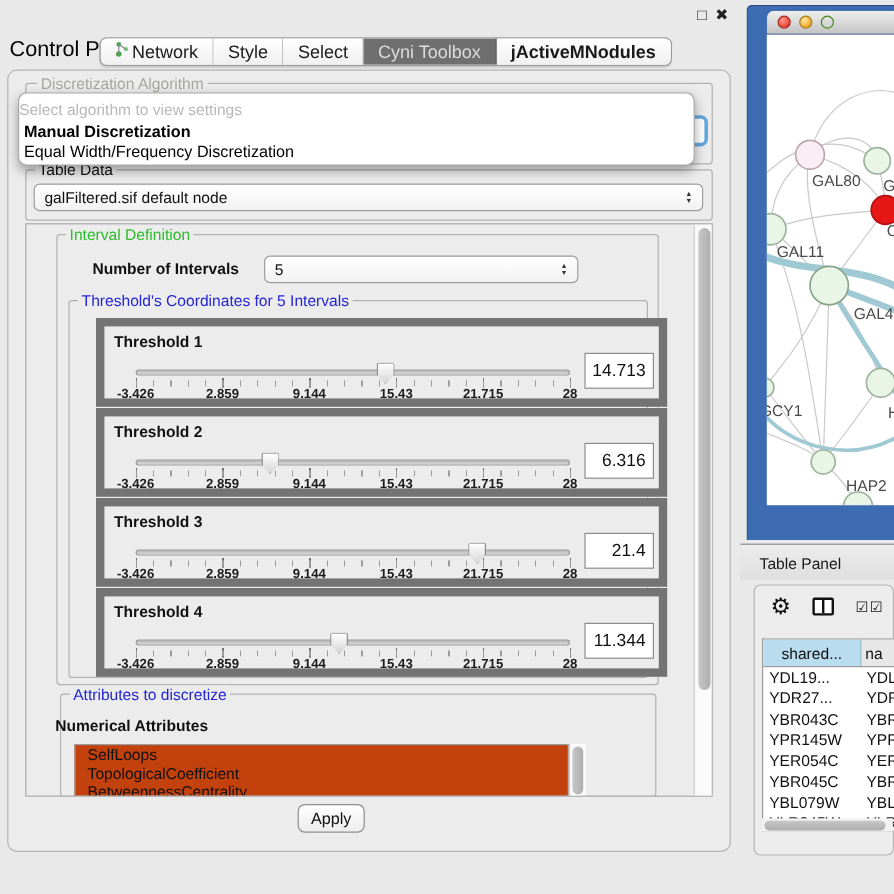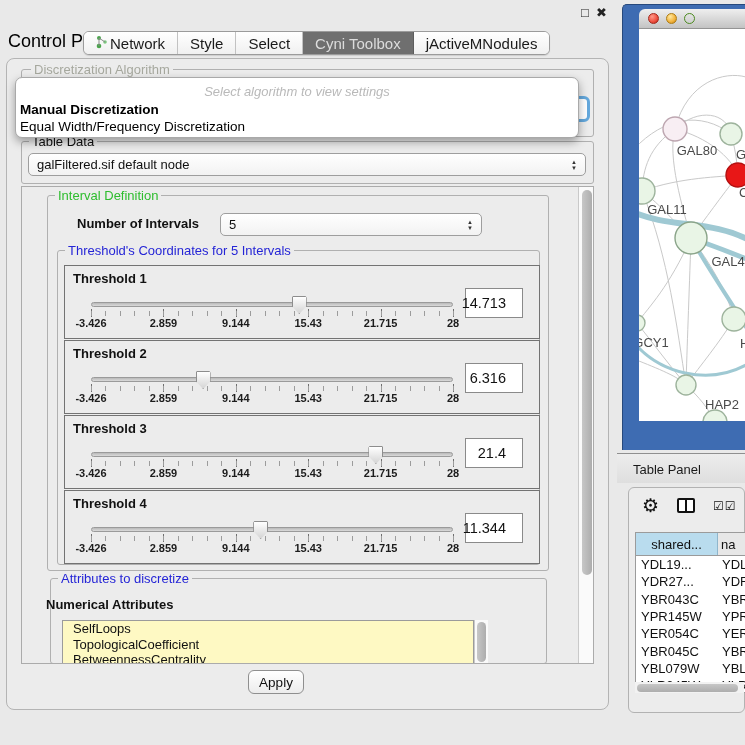--- a/index.html
+++ b/index.html
@@ -7,60 +7,60 @@
   #root{position:relative;width:745px;height:745px;background:#e9e9e9;overflow:hidden;font-size:13px;color:#111;}
   .abs{position:absolute;}
 
   
   .cp-title{left:8px;top:7px;font-size:18px;color:#000000;margin-top:24px;}
   .cp-winbtn{top:5px;font-size:13px;color:#222;cursor:default;}
 
   
   .seg{display:flex;border:1px solid #9b9b9b;border-radius:6px;background:#fdfdfd;overflow:hidden;height:24px;align-items:stretch;box-shadow:0 1px 1px rgba(0,0,0,.12);}
   .seg .tab{display:flex;align-items:center;gap:2px;padding:0 12px;font-size:15px;color:#1a1a1a;border-right:1px solid #c2c2c2;background:linear-gradient(#ffffff,#f0f0f0);white-space:nowrap;}
-  .seg .tab:last-child{border-right:none;}
+  .seg .tab:last-child{border-right:none;font-weight:bold;}
   .seg .tab.active{background:#6f6f6f;color:#dcdcdc;border-right-color:#5d5d5d;}
 
   
   .main-panel{left:6px;top:58px;width:603px;height:652px;background:#ececec;border:1px solid #b4b4b4;border-radius:8px;}
   .groupbox{position:absolute;border:1px solid #b0b0b0;border-radius:3px;}
   .grouplab{position:absolute;background:#ececec;padding:0 3px;font-size:13px;white-space:nowrap;}
   .lab-green{color:#2ebd2e;}
   .lab-blue{color:#2525d6;}
   .lab-gray{color:#a6a89e;}
 
   .combo{position:absolute;background:linear-gradient(#ffffff,#f2f2f2);border:1px solid #9e9e9e;border-radius:5px;display:flex;align-items:center;padding:0 8px;font-size:13px;color:#111;}
   .combo .stepper{margin-left:auto;display:flex;flex-direction:column;align-items:center;line-height:6px;font-size:6px;color:#333;}
 
   
   .popup{left:8px;top:18px;width:564px;height:61px;background:#fff;border:1px solid #a9a9a9;border-radius:7px;box-shadow:0 4px 10px rgba(0,0,0,.35);z-index:50;}
-  .popup .ph{position:absolute;left:0;right:0;top:6px;text-align:center;color:#b9b9b9;font-size:13px;font-style:italic;}
+  .popup .ph{position:absolute;left:0;right:0;top:6px;text-align:left;color:#b9b9b9;font-size:13px;}
   .popup .opt{position:absolute;left:3px;right:3px;height:16px;font-size:13.5px;color:#000;padding-left:1px;white-space:nowrap;overflow:hidden;}
   .popup .opt.b{font-weight:bold;}
 
   .focus-ring{border:3px solid #64a8dc;border-radius:6px;background:#fff;}
 
   
   .scrollpane{left:14px;top:127px;width:573px;height:478px;border:1px solid #ababab;background:#ececec;overflow:hidden;}
   .vsb-track{position:absolute;background:#fafafa;border-left:1px solid #c9c9c9;}
   .sb-thumb{position:absolute;background:linear-gradient(90deg,#c7c7c7,#adadad);border-radius:5px;}
   .sb-thumb.h{background:linear-gradient(#c7c7c7,#adadad);}
 
   
-  .thr-row{position:absolute;left:42px;width:476px;height:74px;border:1px solid #737373;background:#ececec;}
+  .thr-row{position:absolute;left:58px;width:476px;height:74px;border:7px solid #737373;background:#ececec;}
   .thr-title{position:absolute;left:8px;top:5px;font-weight:bold;font-size:13px;}
   .track{position:absolute;left:26px;top:36px;width:362px;height:5px;background:linear-gradient(#b9b9b9,#dadada);border:1px solid #9a9a9a;border-radius:3px;}
   .thumb{position:absolute;top:-7px;width:15px;height:18px;margin-left:-8px;background:linear-gradient(#ffffff,#d5d5d5);border:1px solid #8d8d8d;clip-path:polygon(8% 0,92% 0,100% 10%,100% 55%,50% 100%,0 55%,0 10%);}
   .ticks-m{position:absolute;left:26px;top:45px;width:363px;height:5px;background-image:repeating-linear-gradient(90deg,#9c9c9c 0,#9c9c9c 1px,transparent 1px,transparent 14.48px);}
   .ticks-M{position:absolute;left:26px;top:43px;width:363px;height:8px;background-image:repeating-linear-gradient(90deg,#6f6f6f 0,#6f6f6f 1px,transparent 1px,transparent 72.4px);}
   .tlbl{position:absolute;top:51px;transform:translateX(-50%);font-size:11px;font-weight:bold;color:#1c1c1c;white-space:nowrap;}
-  .valbox{position:absolute;left:400px;top:22px;width:58px;height:30px;background:#fff;border:1px solid #8a8a8a;font-size:14.5px;display:flex;align-items:center;justify-content:flex-end;padding-right:16px;}
-
-  
-  .attr-list{position:absolute;left:40px;top:433px;width:412px;height:44px;background:#fef9c3;border:1px solid #9b9b9b;overflow:hidden;font-size:13px;}
+  .valbox{position:absolute;left:400px;top:22px;width:58px;height:30px;background:#fff;border:1px solid #8a8a8a;font-size:14.5px;display:flex;align-items:center;justify-content:flex-end;padding-right:6px;}
+
+  
+  .attr-list{position:absolute;left:40px;top:433px;width:412px;height:44px;background:#c2410c;border:1px solid #9b9b9b;overflow:hidden;font-size:13px;}
   .attr-list .it{padding-left:10px;height:15.5px;line-height:15.5px;white-space:nowrap;}
 
   .btn{position:absolute;display:flex;align-items:center;justify-content:center;background:linear-gradient(#ffffff,#ececec);border:1px solid #8f8f8f;border-radius:6px;font-size:13.5px;color:#111;}
 
   
   .net-window{left:622px;top:4px;width:123px;height:446px;background:#3e6cb2;border-left:1px solid #27497c;border-top:1px solid #27497c;border-top-left-radius:5px;}
   .net-titlebar{position:absolute;left:16px;top:4px;width:107px;height:20px;background:linear-gradient(#efefef,#c3c3c3);border-bottom:1px solid #949494;border-top-left-radius:6px;display:flex;align-items:center;gap:7px;padding-left:9px;}
   .tl{width:11px;height:11px;border-radius:50%;}
   .net-content{position:absolute;left:16px;top:24px;width:107px;height:392px;background:#fff;overflow:hidden;}
   .net-content svg{display:block;}

